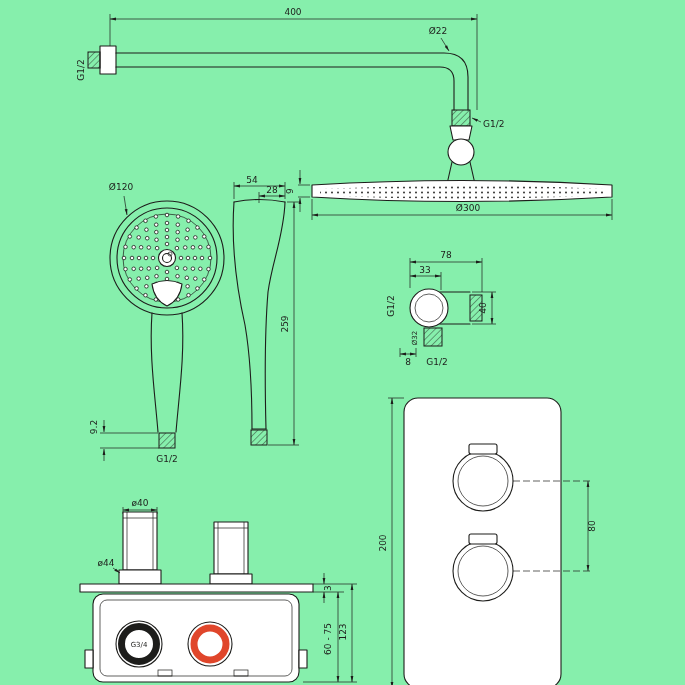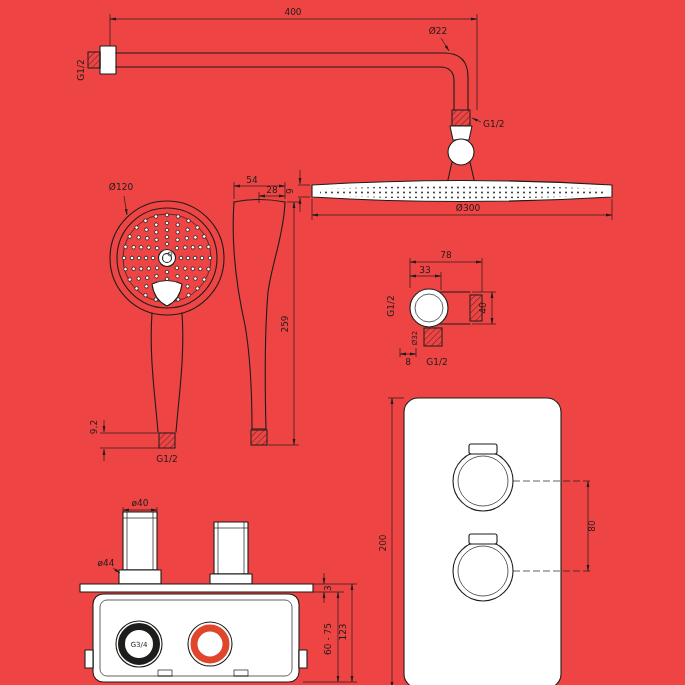--- a/index.html
+++ b/index.html
@@ -1,16 +1,16 @@
 <!DOCTYPE html>
 <html><head>
 <meta charset="utf-8">
 <style>
   html,body{margin:0;padding:0;background:#ffffff}
-  .stage{width:685px;height:685px;position:relative;background:#ef4444;overflow:hidden}
+  .stage{width:685px;height:685px;position:relative;background:#86efac;overflow:hidden}
   svg{display:block}
   .ol{fill:none;stroke:#1d1d1b;stroke-width:1.1;stroke-linejoin:round;stroke-linecap:round}
   .fillw{fill:#ffffff;stroke:#1d1d1b;stroke-width:1.1;stroke-linejoin:round}
   .thin{fill:none;stroke:#1d1d1b;stroke-width:0.7}
   .dash{fill:none;stroke:#1d1d1b;stroke-width:0.7;stroke-dasharray:7 3}
   text{font-family:"DejaVu Sans","Liberation Sans",sans-serif;font-size:9px;fill:#1d1d1b}
   text.sm{font-size:7px}
 </style>
 </head>
 <body>

